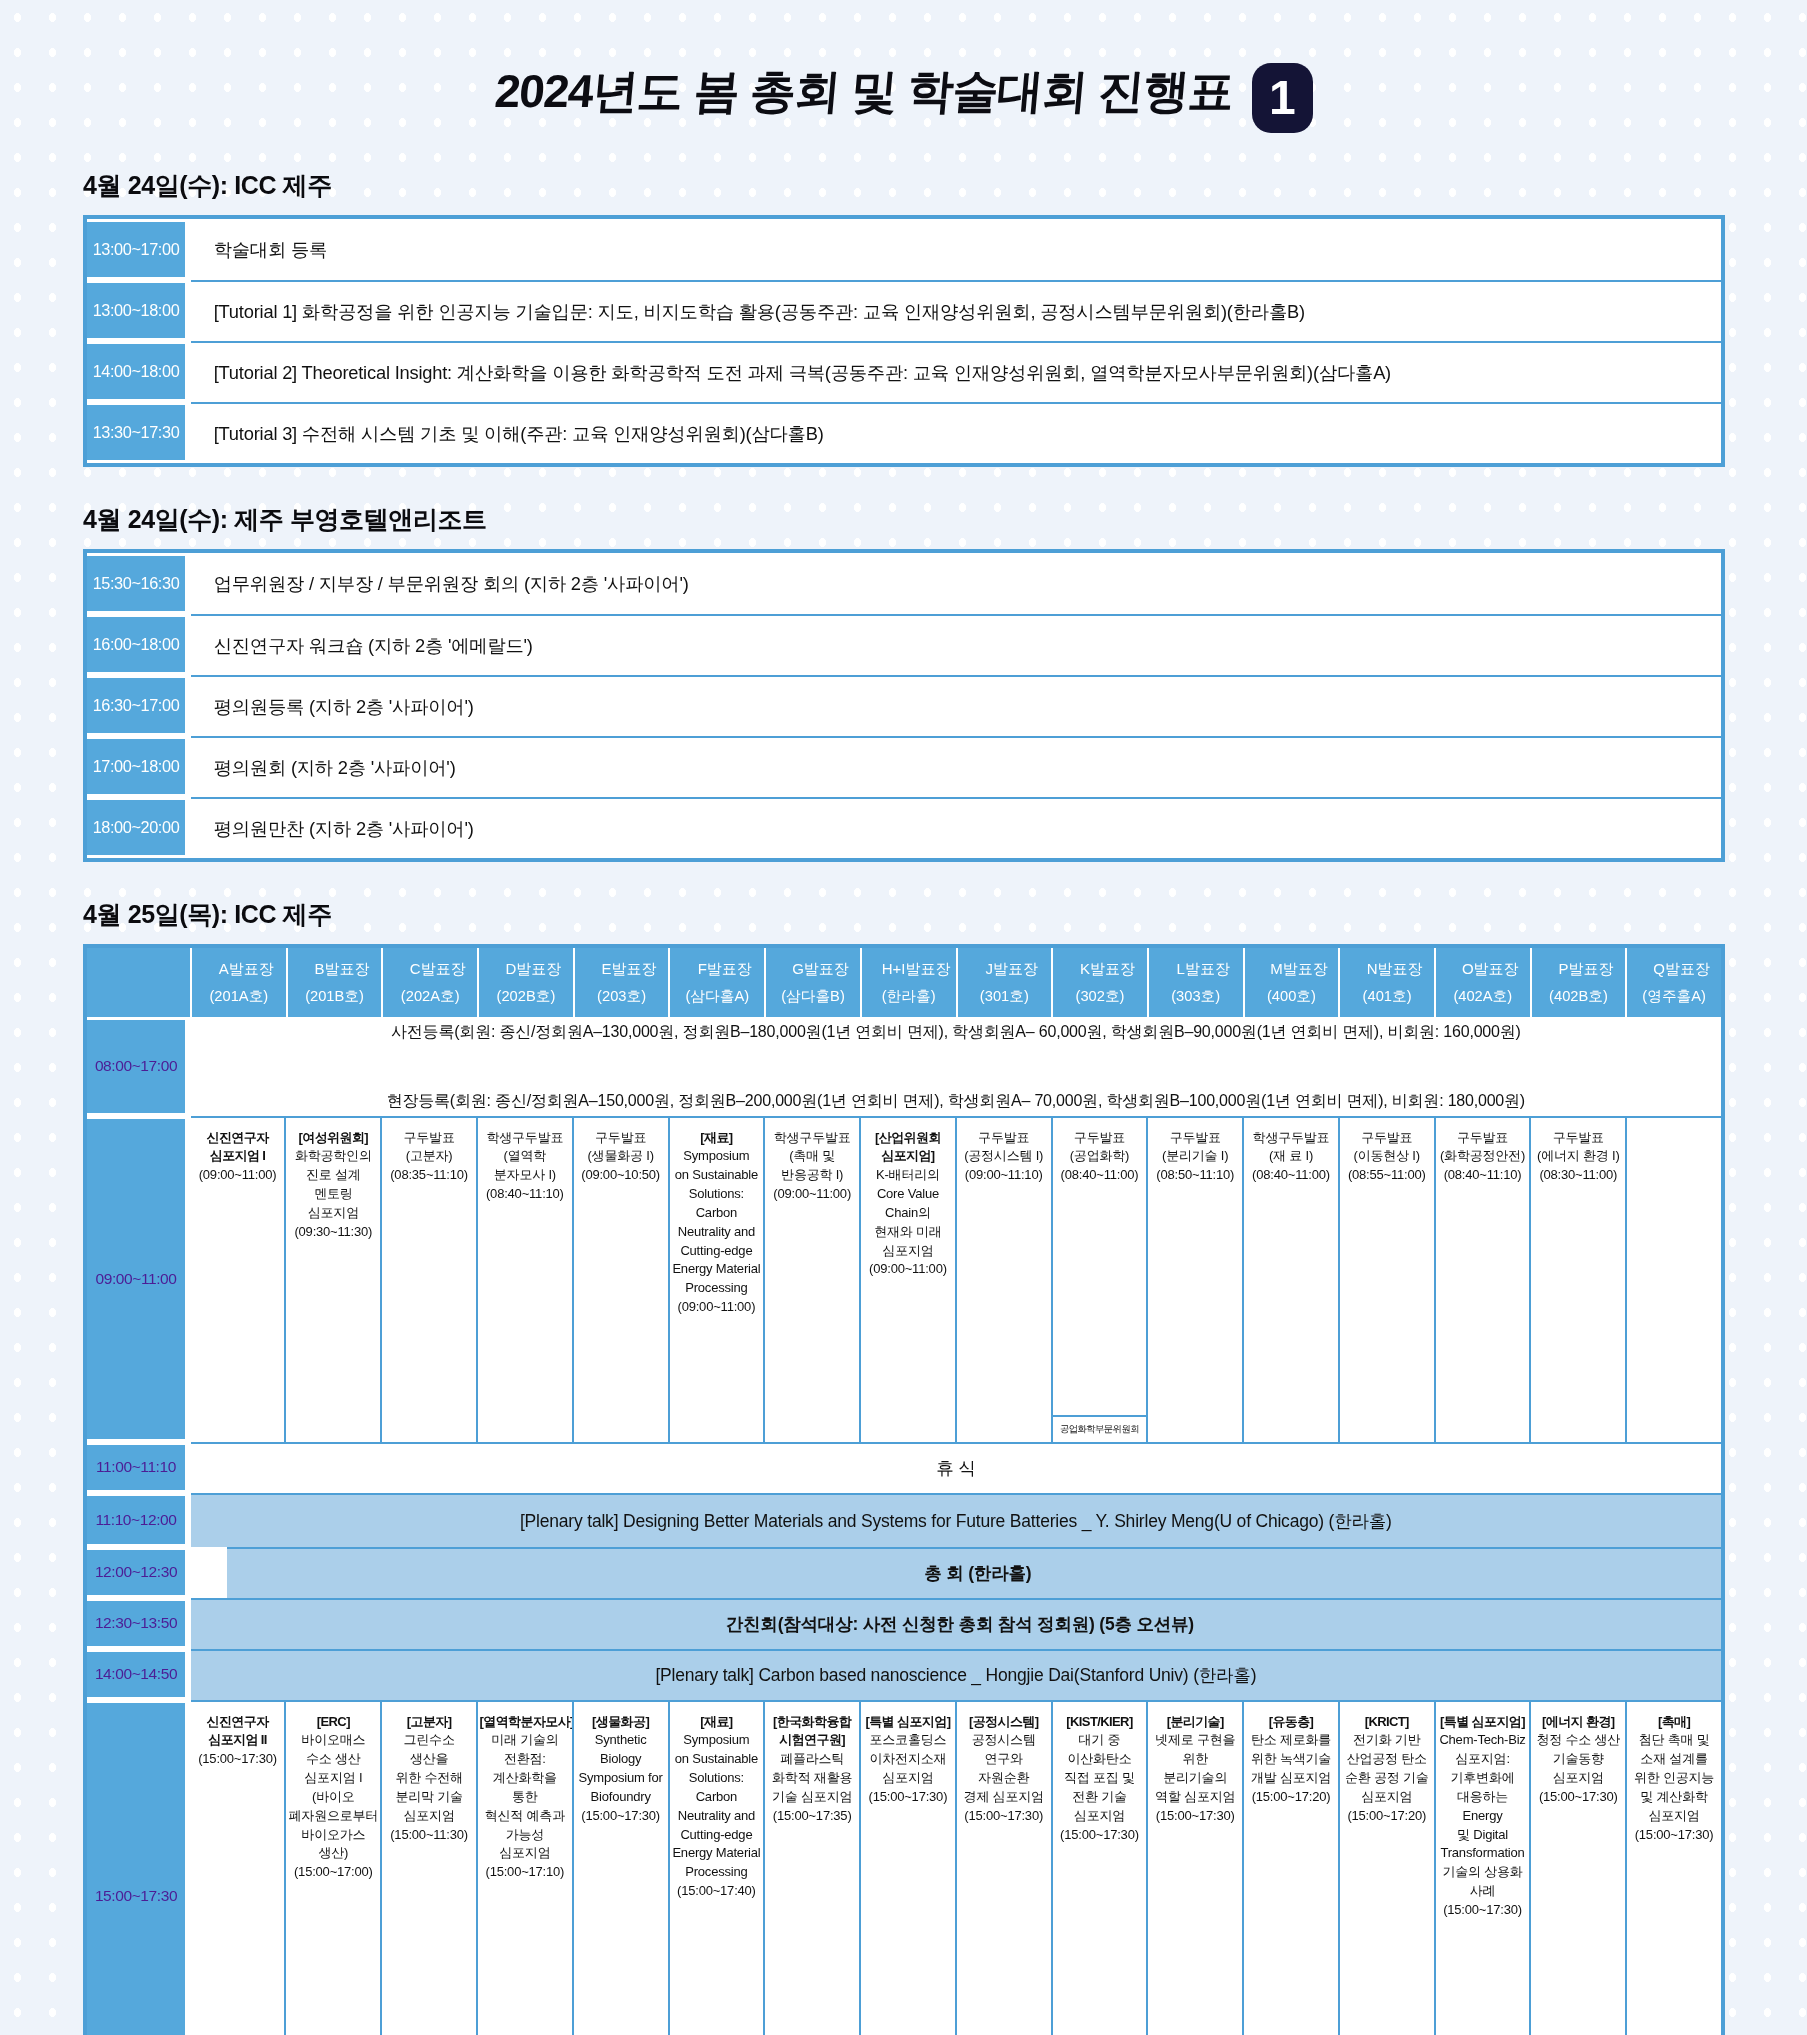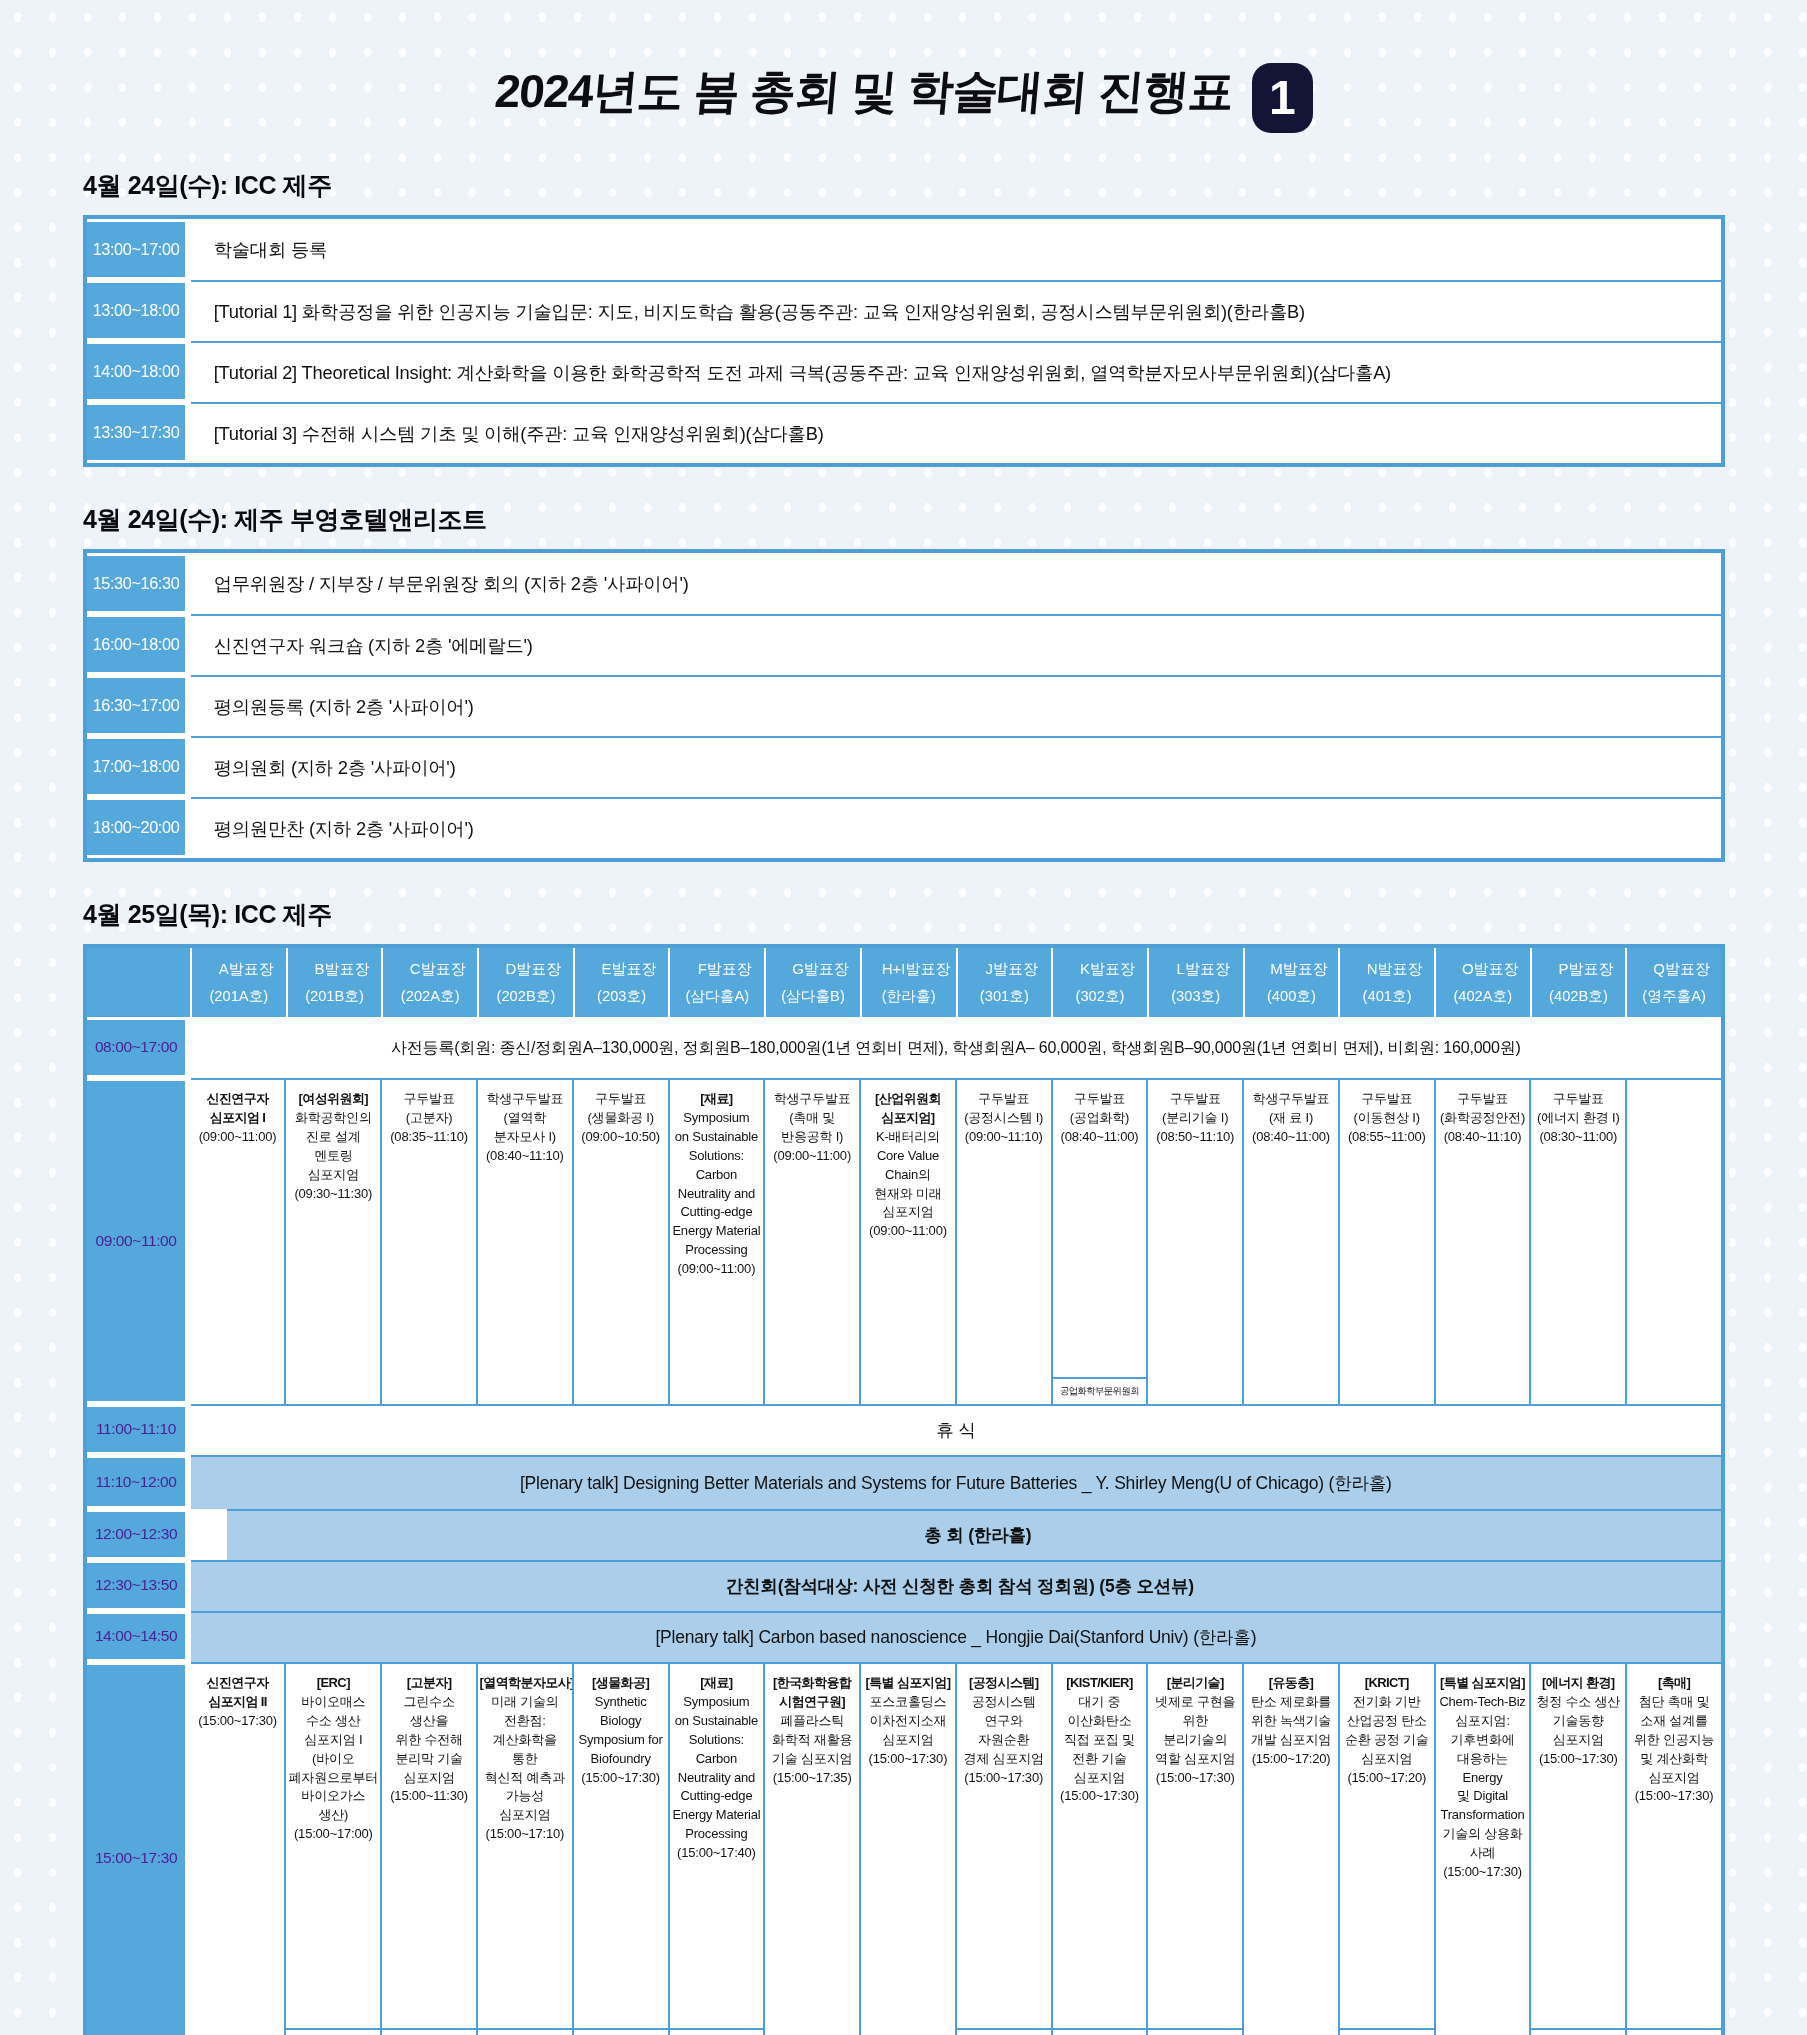--- a/index.html
+++ b/index.html
@@ -193,20 +193,21 @@
         </div>
         <div class="h-cell">
           <div class="venue-name">Q발표장</div>
           <div class="venue-room">(영주홀A)</div>
         </div>
       </div>
       <div class="grow" style="min-height: 61px;">
         <div class="gtime">08:00~17:00</div>
         <div class="gbody lines">
           <div class="reg-line">사전등록(회원: 종신/정회원A–130,000원, 정회원B–180,000원(1년 연회비 면제), 학생회원A– 60,000원, 학생회원B–90,000원(1년 연회비 면제), 비회원: 160,000원)</div>
+          <div class="reg-line">현장등록(회원: 종신/정회원A–150,000원, 정회원B–200,000원(1년 연회비 면제), 학생회원A– 70,000원, 학생회원B–100,000원(1년 연회비 면제), 비회원: 180,000원)</div>
         </div>
       </div>
       <div class="grow" style="min-height: 326px;">
         <div class="gtime">09:00~11:00</div>
         <div class="gbody sep cells">
           <div class="cell">
             <div class="cell-main">
               <div class="cell-title">신진연구자
 심포지엄 I</div>
               <div class="cell-rest">(09:00~11:00)</div>

